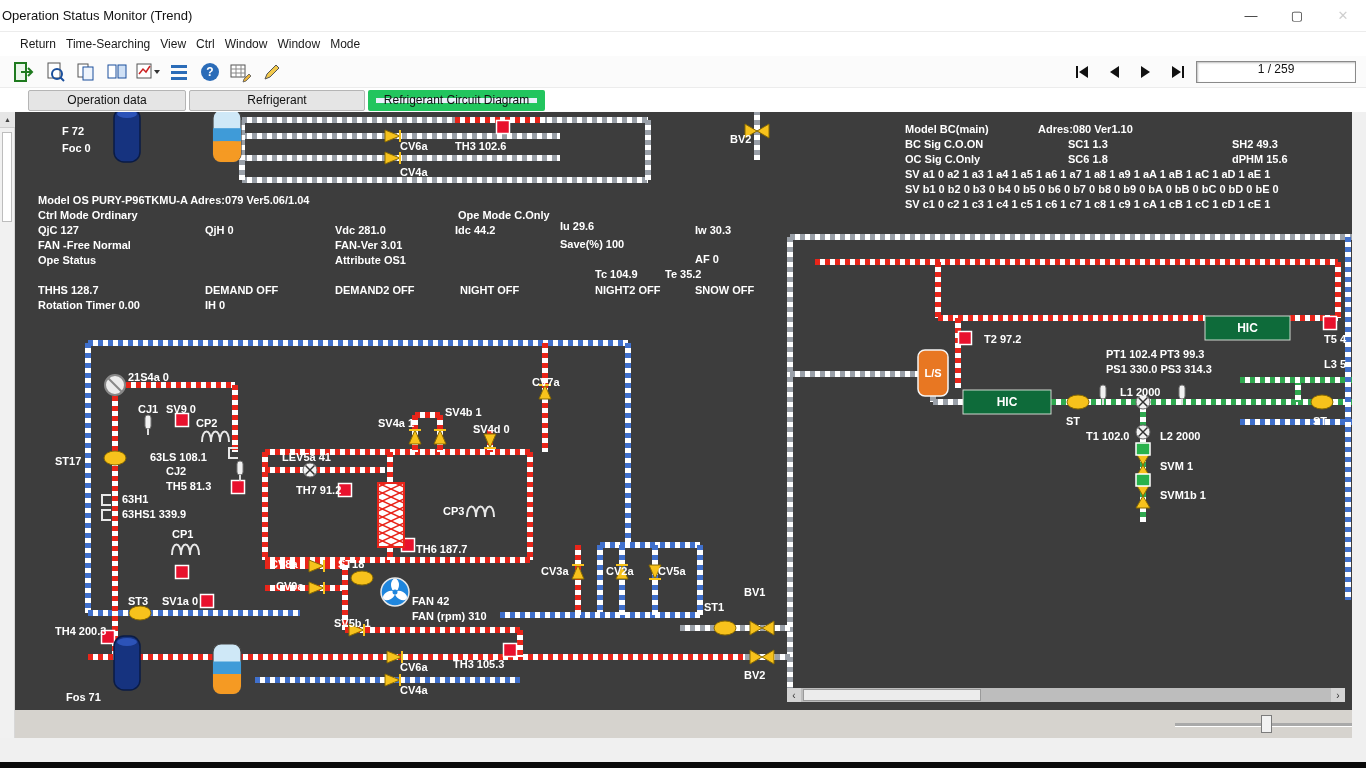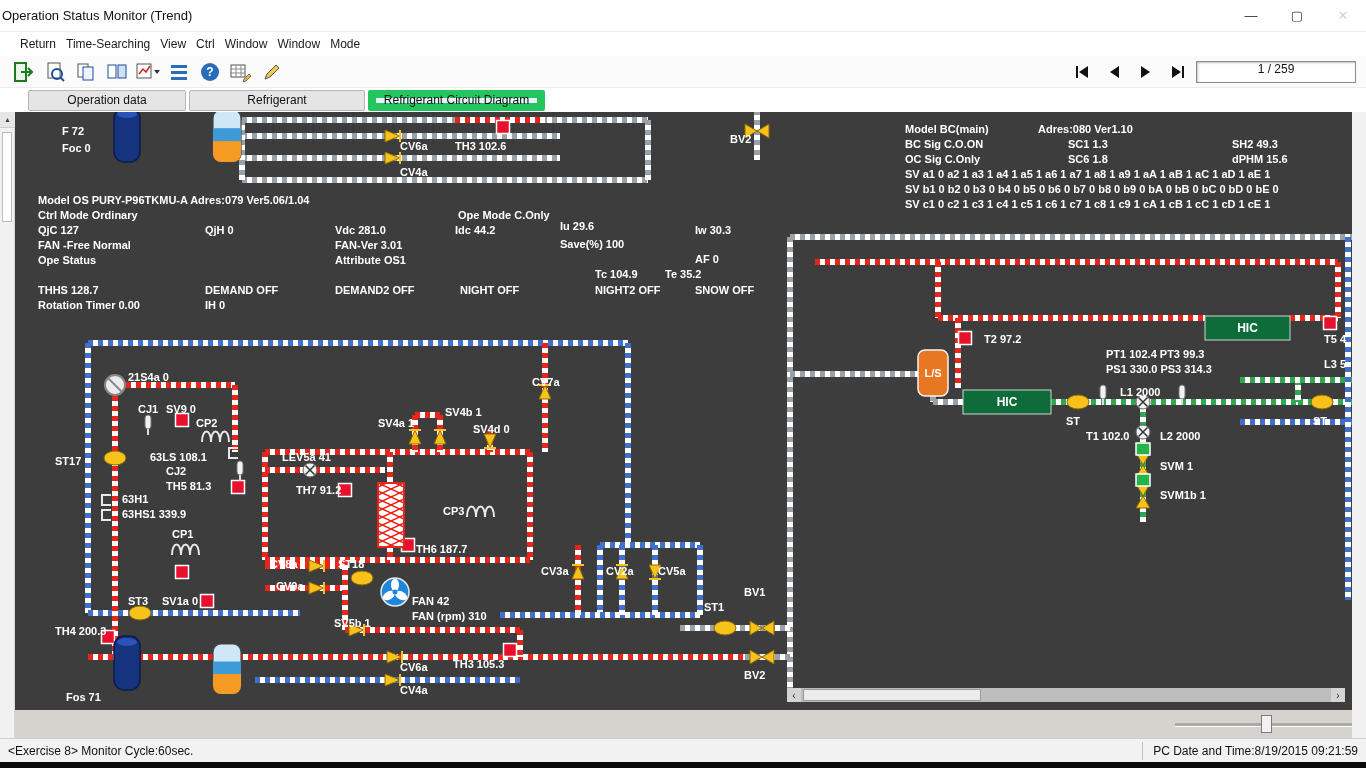--- a/index.html
+++ b/index.html
@@ -648,18 +648,14 @@
     <div class="hs-thumb"></div>
     <div class="hs-arr right">›</div>
   </div>
 
   <div class="bottom-strip">
     <div class="groove"></div>
     <div class="slider-handle"></div>
   </div>
   <div class="right-sliver"></div>
 
-  <div class="statusbar">
-    <span class="status-left">&lt;Exercise 8&gt;   Monitor Cycle:60sec.</span>
-    <span class="status-right">PC Date and Time:8/19/2015 09:21:59</span>
-  </div>
   <div class="blackbar"></div>
 </div>
 
 </body></html>

